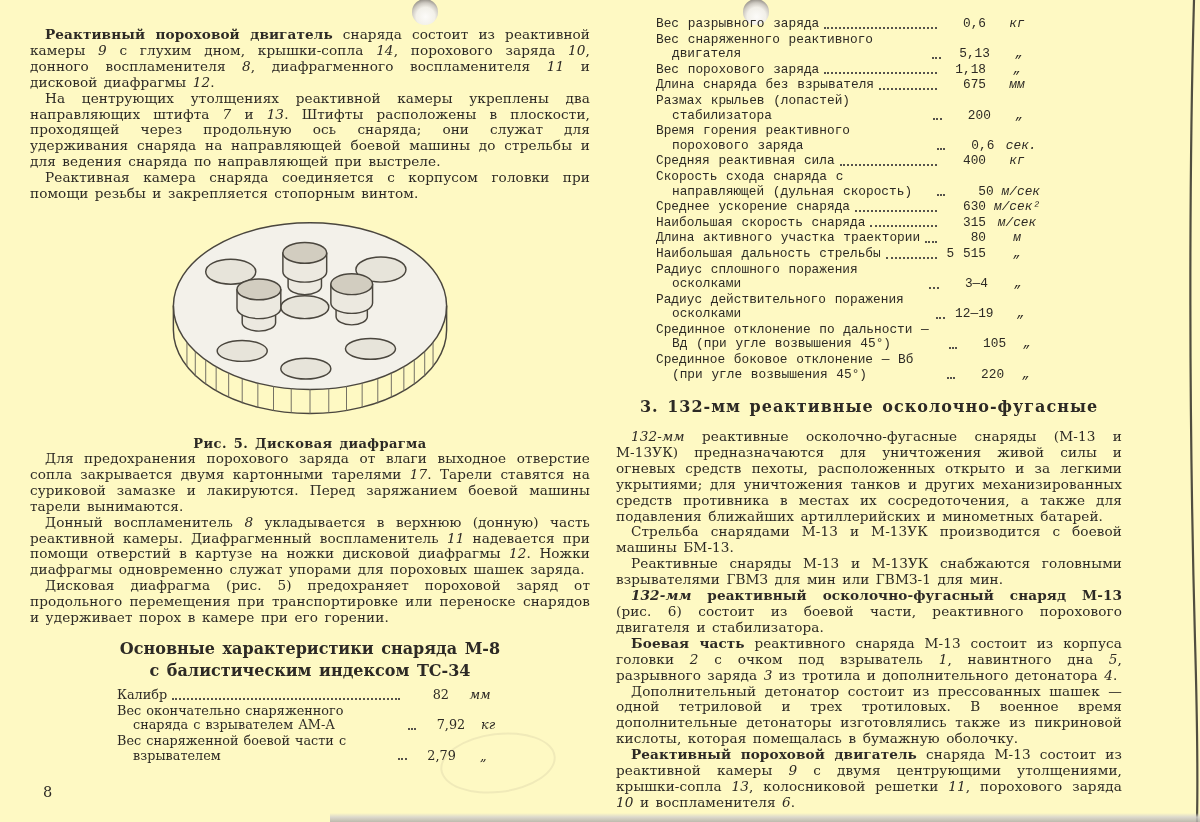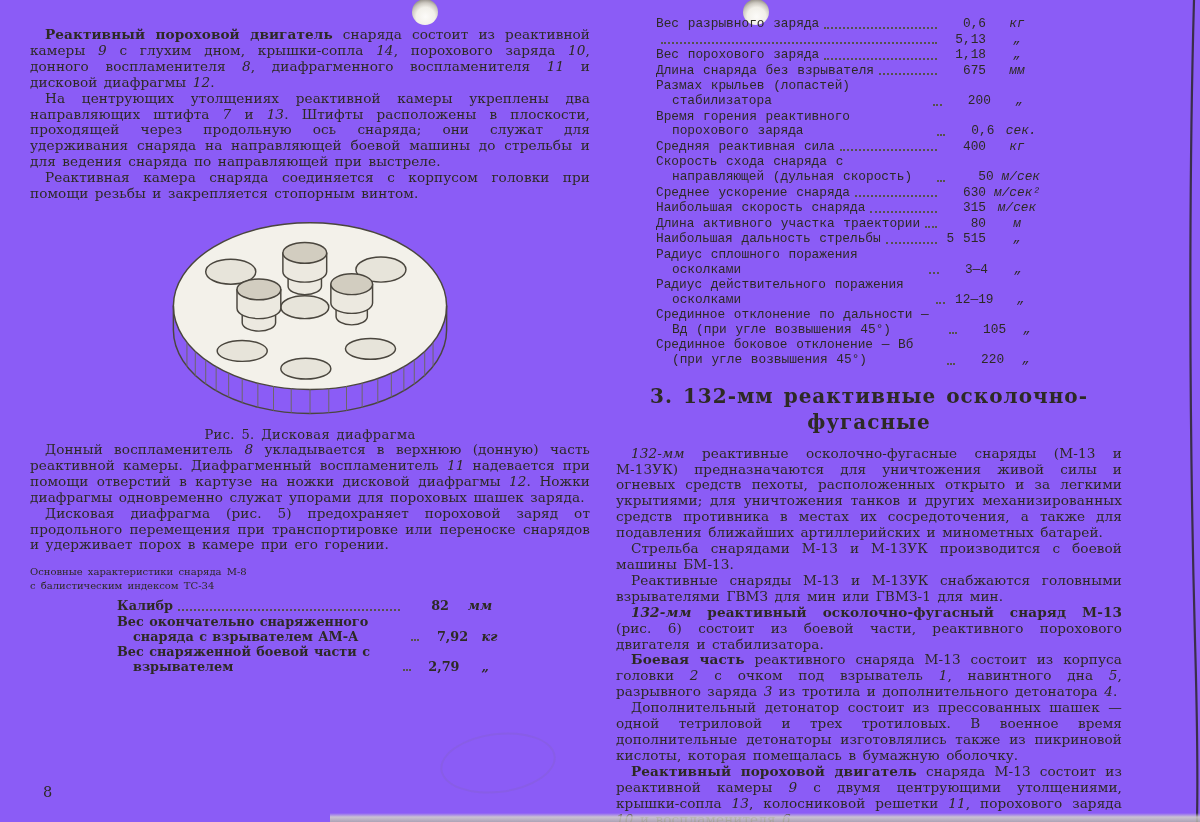--- a/index.html
+++ b/index.html
@@ -3,52 +3,52 @@
 <meta charset="utf-8">
 <style>
   html,body{margin:0;padding:0;}
   body{
     font-family:"DejaVu Serif","Liberation Serif",serif;
     background:#d8d6d1;
   }
   .scan{
     position:relative;
     width:1200px;height:822px;
-    background:#8b5cf6;
+    background:#fef9c3;
     overflow:hidden;
     color:#2d2a25;
   }
   
   .page{position:absolute;top:0;height:100%;}
   .page-left{left:30px;width:560px;padding-top:27px;box-sizing:border-box;}
   .page-right{left:616px;width:506px;padding-top:13px;box-sizing:border-box;}
 
   
   .body-text{font-size:13.6px;line-height:15.9px;text-align:justify;word-spacing:2px;letter-spacing:.1px;}
   .para{margin:0;text-indent:15px;}
   .b{font-weight:bold;}
   .i{font-style:italic;}
 
   
   figure{margin:7px auto 0 auto;width:300px;text-align:center;padding:0;}
-  figcaption{font-size:13px;letter-spacing:.4px;word-spacing:2px;}
+  figcaption{font-size:13px;margin-top:9px;letter-spacing:.4px;word-spacing:2px;font-weight:bold;}
 
   
   .spec-list{font-size:12.8px;line-height:14.6px;word-spacing:1px;}
   .spec-list.right{margin:4px 0 0 40px;width:384px;font-family:Liberation Mono, monospace;}
-  .spec-list.left{margin:6px auto 0 auto;width:386px;font-weight:bold;}
+  .spec-list.left{margin:6px auto 0 auto;width:386px;}
   .spec-row{display:flex;align-items:flex-end;margin-bottom:1px;}
   .spec-label{padding-left:16px;text-indent:-16px;}
   .leader{flex:1 1 10px;min-width:8px;border-bottom:2px dotted #55524c;margin:0 5px 3px 5px;}
   .spec-value{min-width:44px;text-align:right;white-space:nowrap;}
   .spec-unit{width:46px;padding-left:8px;font-style:italic;white-space:nowrap;text-align:center;}
 
   
-  .table-title{text-align:left;font-weight:normal;font-size:10px;line-height:1.35;margin:12px 0 7px 0;word-spacing:2px;}
-  .section-heading{margin:15px 0 11px 0;text-align:center;font-size:20px;font-weight:bold;letter-spacing:1px;line-height:1.3;word-spacing:2px;}
+  .table-title{text-align:center;font-weight:bold;font-size:16px;line-height:1.35;margin:12px 0 7px 0;word-spacing:2px;}
+  .section-heading{margin:15px 0 11px 0;text-align:center;font-size:16px;font-weight:bold;letter-spacing:1px;line-height:1.3;word-spacing:2px;}
 
   .page-number{position:absolute;left:13px;top:784px;font-size:14.5px;}
 
   
   .hole{position:absolute;width:26px;height:26px;border-radius:50%;
     background:radial-gradient(circle at 52% 68%, #fcfbf9 0%, #f2f0e9 42%, #ccc8c0 62%, #8f8a81 80%, #bab6ae 92%, #e5e2db 100%);
   }
   .hole-left{left:412px;top:-1px;}
   .hole-right{left:743px;top:-1px;}
   .edge-overlay{position:absolute;left:0;top:0;pointer-events:none;}
@@ -101,20 +101,21 @@
 
           <path d="M165 90 L165 103 A15 8 0 0 0 195 103 L195 90" fill="#ece9e0"></path>
           <path d="M160 72 L160 90 A20 10 0 0 0 200 90 L200 72" fill="#ece9e0"></path>
           <ellipse cx="180" cy="72" rx="20" ry="10" fill="#d2cdc0"></ellipse>
         </g>
       </svg>
       <figcaption>Рис. 5. Дисковая диафрагма</figcaption>
     </figure>
 
     <div class="body-text">
+        <p class="para"><span>Для предохранения порохового заряда от влаги выходное отверстие сопла закрывается двумя картонными тарелями </span><span class="i">17</span><span>. Тарели ставятся на суриковой замазке и лакируются. Перед заряжанием боевой машины тарели вынимаются.</span></p>
         <p class="para"><span>Донный воспламенитель </span><span class="i">8</span><span> укладывается в верхнюю (донную) часть реактивной камеры. Диафрагменный воспламенитель </span><span class="i">11</span><span> надевается при помощи отверстий в картузе на ножки дисковой диафрагмы </span><span class="i">12</span><span>. Ножки диафрагмы одновременно служат упорами для пороховых шашек заряда.</span></p>
         <p class="para"><span>Дисковая диафрагма (рис. 5) предохраняет пороховой заряд от продольного перемещения при транспортировке или переноске снарядов и удерживает порох в камере при его горении.</span></p>
       </div>
 
     <div>
       <div class="table-title">
         <span>Основные характеристики снаряда М-8</span><br>
         <span>с балистическим индексом ТС-34</span>
       </div>
       <div class="spec-list left">
@@ -144,20 +145,21 @@
 
   <div class="page page-right">
     <div class="spec-list right">
         <div class="spec-row">
           <span class="spec-label">Вес разрывного заряда</span>
           <span class="leader"></span>
           <span class="spec-value">0,6</span>
           <span class="spec-unit">кг</span>
         </div>
         <div class="spec-row">
+          <span class="spec-label">Вес снаряженного реактивного двигателя</span>
           <span class="leader"></span>
           <span class="spec-value">5,13</span>
           <span class="spec-unit">„</span>
         </div>
         <div class="spec-row">
           <span class="spec-label">Вес порохового заряда</span>
           <span class="leader"></span>
           <span class="spec-value">1,18</span>
           <span class="spec-unit">„</span>
         </div>

